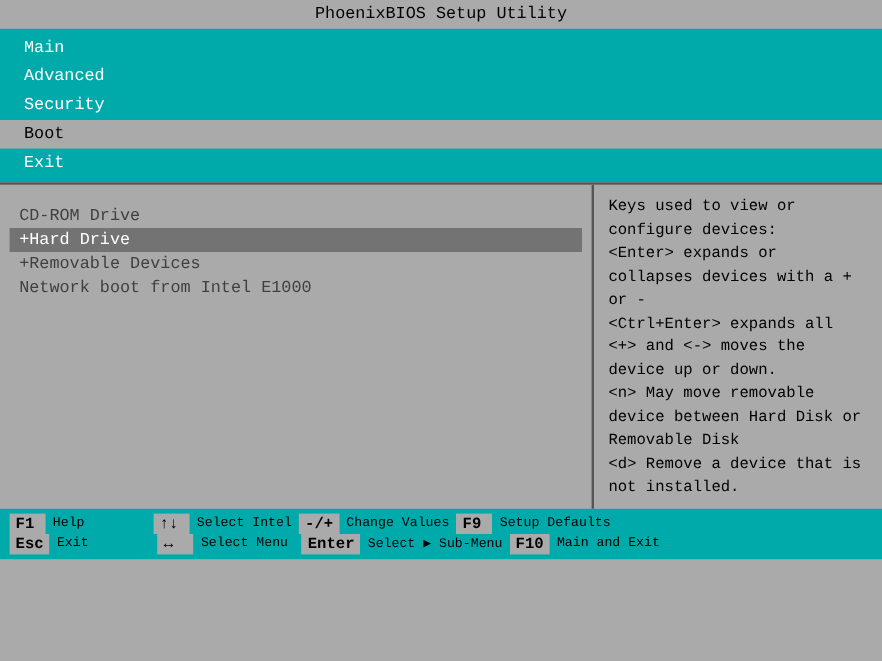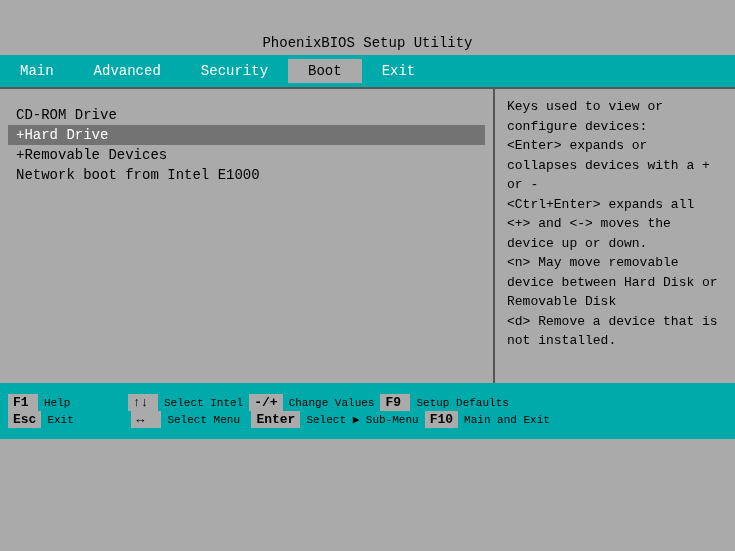--- a/index.html
+++ b/index.html
@@ -9,35 +9,34 @@
       background: #aaaaaa;
       font-family: 'Courier New', Courier, monospace;
       font-size: 14px;
       overflow: hidden;
     }
     #app {
       width: 735px;
       height: 408px;
       display: flex;
       flex-direction: column;
-      margin-top: 31px;
     }
     
     #title-bar {
       background: #aaaaaa;
       text-align: center;
       padding: 4px 0;
       color: #000000;
       font-size: 14px;
     }
     
     #menu-bar {
       background: #00aaaa;
       display: flex;
-      flex-direction: row;
+      flex-direction: column;
       padding: 4px 0;
     }
     .menu-item {
       padding: 4px 20px;
       color: #000000;
       font-size: 14px;
       cursor: pointer;
     }
     .menu-item.active {
       background: #00aaaa;
@@ -56,21 +55,21 @@
       border-top: 2px solid #555555;
     }
     
     #left-panel {
       flex: 1;
       padding: 16px 8px;
       background: #aaaaaa;
       border-right: 2px solid #555555;
     }
     .boot-item {
-      color: #000000;
+      color: #404040;
       padding: 2px 8px;
       font-size: 14px;
       display: block;
     }
     .boot-item.highlight {
       background: #737373;
       color: #ffffff;
     }
     
     #right-panel {

